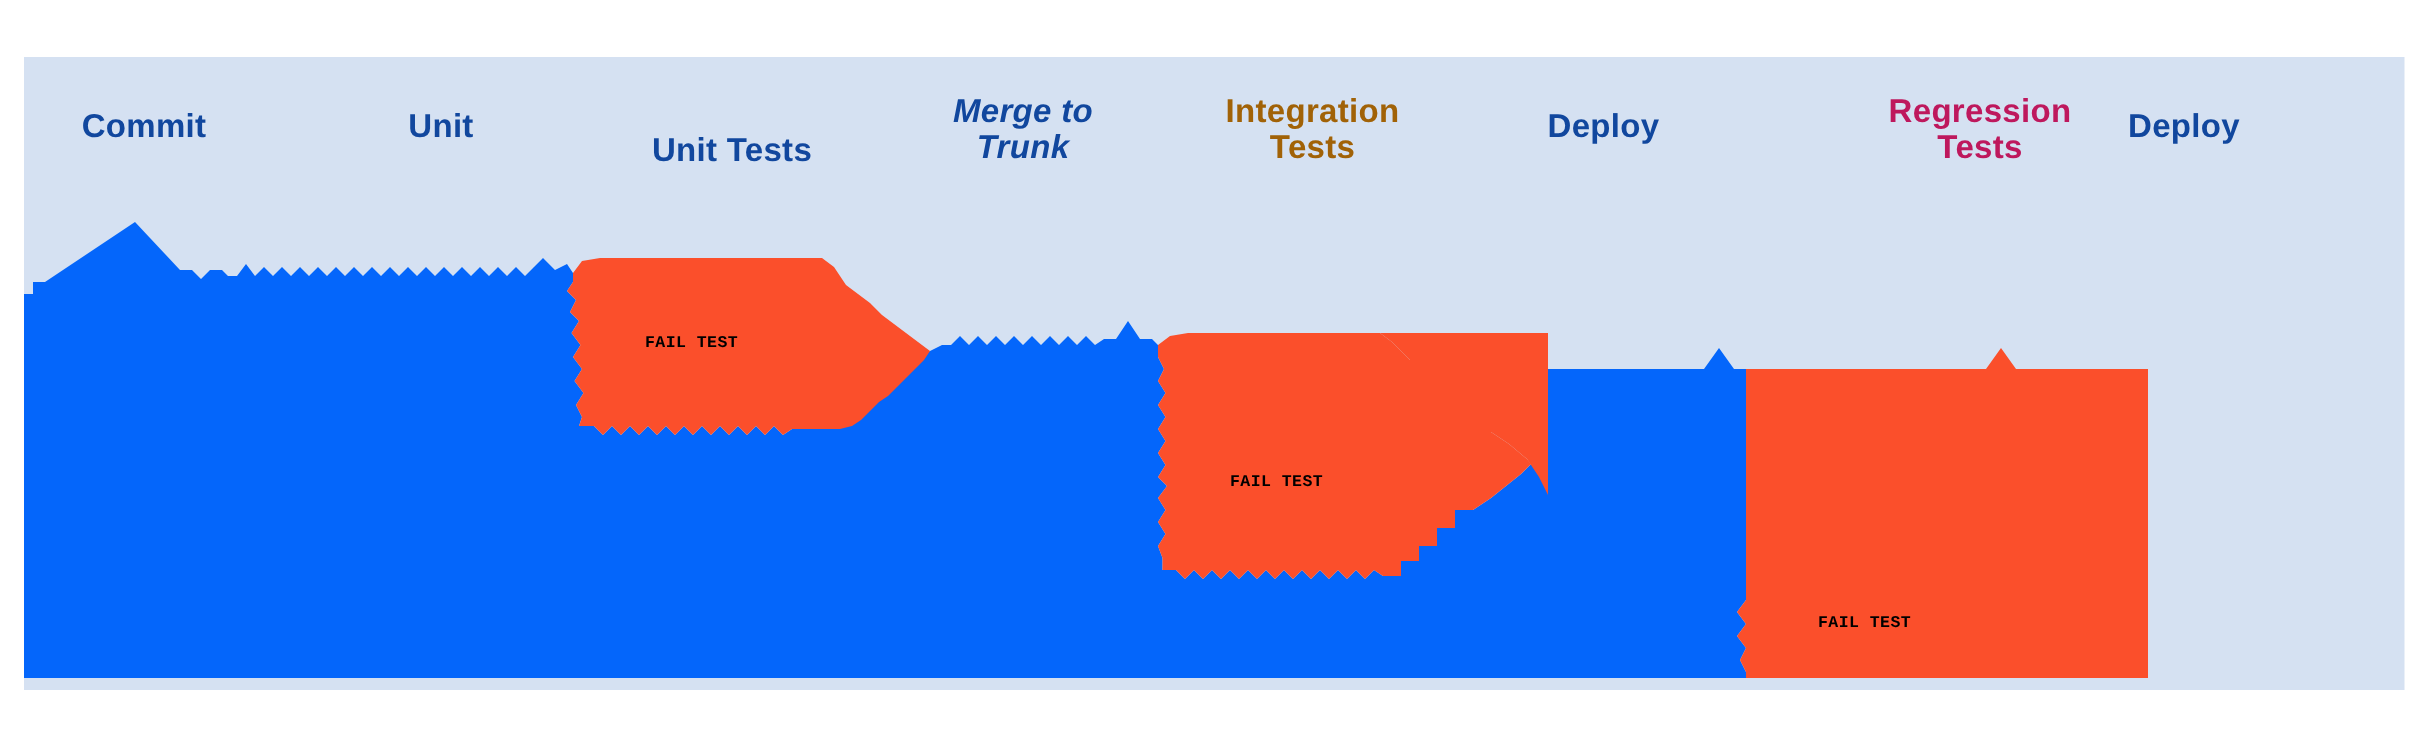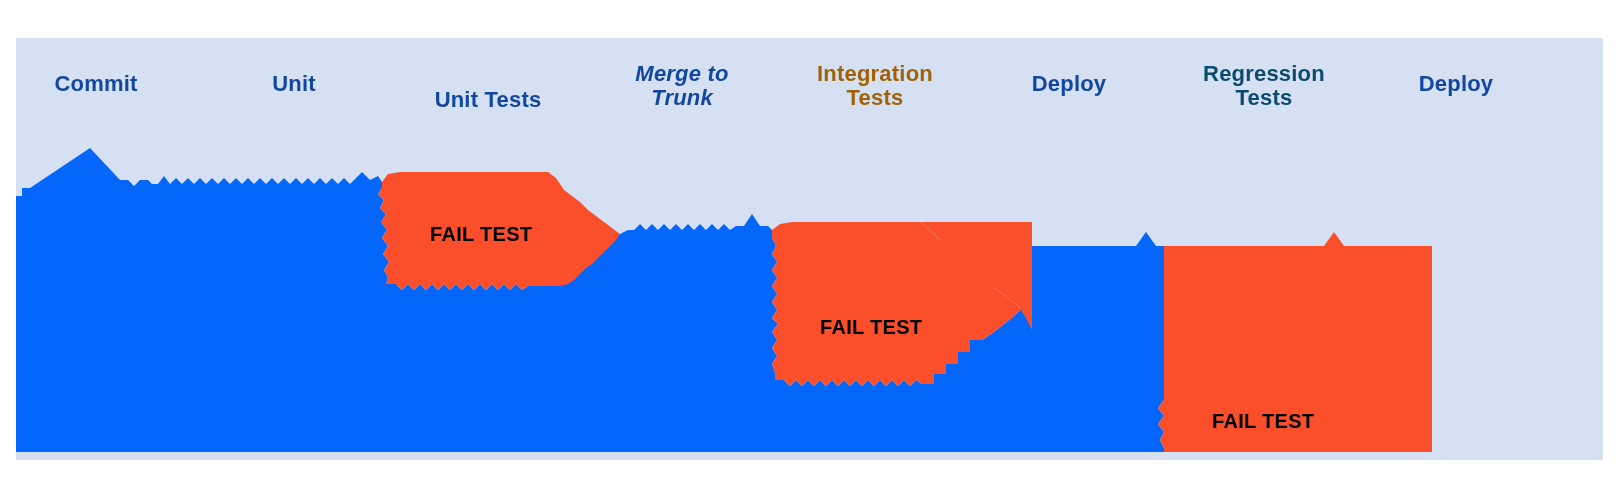--- a/index.html
+++ b/index.html
@@ -41,23 +41,23 @@
     font-family: "Liberation Sans", sans-serif;
     font-weight: bold;
     font-size: 22px;
     line-height: 24px;
     letter-spacing: 0.2px;
     white-space: pre-line;
   }
   .fail-label {
     position: absolute;
     color: #000000;
-    font-family: Liberation Sans, sans-serif;
+    font-family: Liberation Mono, monospace;
     font-weight: bold;
-    font-size: 20px;
+    font-size: 11px;
     letter-spacing: 0.3px;
     white-space: nowrap;
   }
 </style>
 </head>
 <body style="background: rgb(255, 255, 255);">
 
 <div id="stage">
 
   <div id="panel" style="background: rgb(213, 225, 242); left: 16px; top: 38px; width: 1587px; height: 422px;"></div>
@@ -158,21 +158,21 @@
 
   <div id="stage-labels">
       <div class="stage-label" style="left: -24px; top: 72px; width: 240px; color: rgb(17, 71, 158);">Commit</div>
       <div class="stage-label" style="left: 174px; top: 72px; width: 240px; color: rgb(17, 71, 158);">Unit</div>
       <div class="stage-label" style="left: 368px; top: 72px; width: 240px; color: rgb(17, 71, 158); margin-top: 16px;">Unit Tests</div>
       <div class="stage-label" style="left: 562px; top: 62px; width: 240px; color: rgb(17, 71, 158); font-style: italic;">Merge to
 Trunk</div>
       <div class="stage-label" style="left: 755px; top: 62px; width: 240px; color: #a16207;">Integration
 Tests</div>
       <div class="stage-label" style="left: 949px; top: 72px; width: 240px; color: rgb(17, 71, 158);">Deploy</div>
-      <div class="stage-label" style="left: 1144px; top: 62px; width: 240px; color: #0c4a6e;">Regression
+      <div class="stage-label" style="left: 1200px; top: 62px; width: 240px; color: #be185d;">Regression
 Tests</div>
       <div class="stage-label" style="left: 1336px; top: 72px; width: 240px; color: rgb(17, 71, 158);">Deploy</div>
     </div>
 
   <div id="fail-labels">
       <div class="fail-label" style="left: 430px; top: 223px; color: rgb(0, 0, 0);">FAIL TEST</div>
       <div class="fail-label" style="left: 820px; top: 316px; color: rgb(0, 0, 0);">FAIL TEST</div>
       <div class="fail-label" style="left: 1212px; top: 410px; color: rgb(0, 0, 0);">FAIL TEST</div>
     </div>
 

